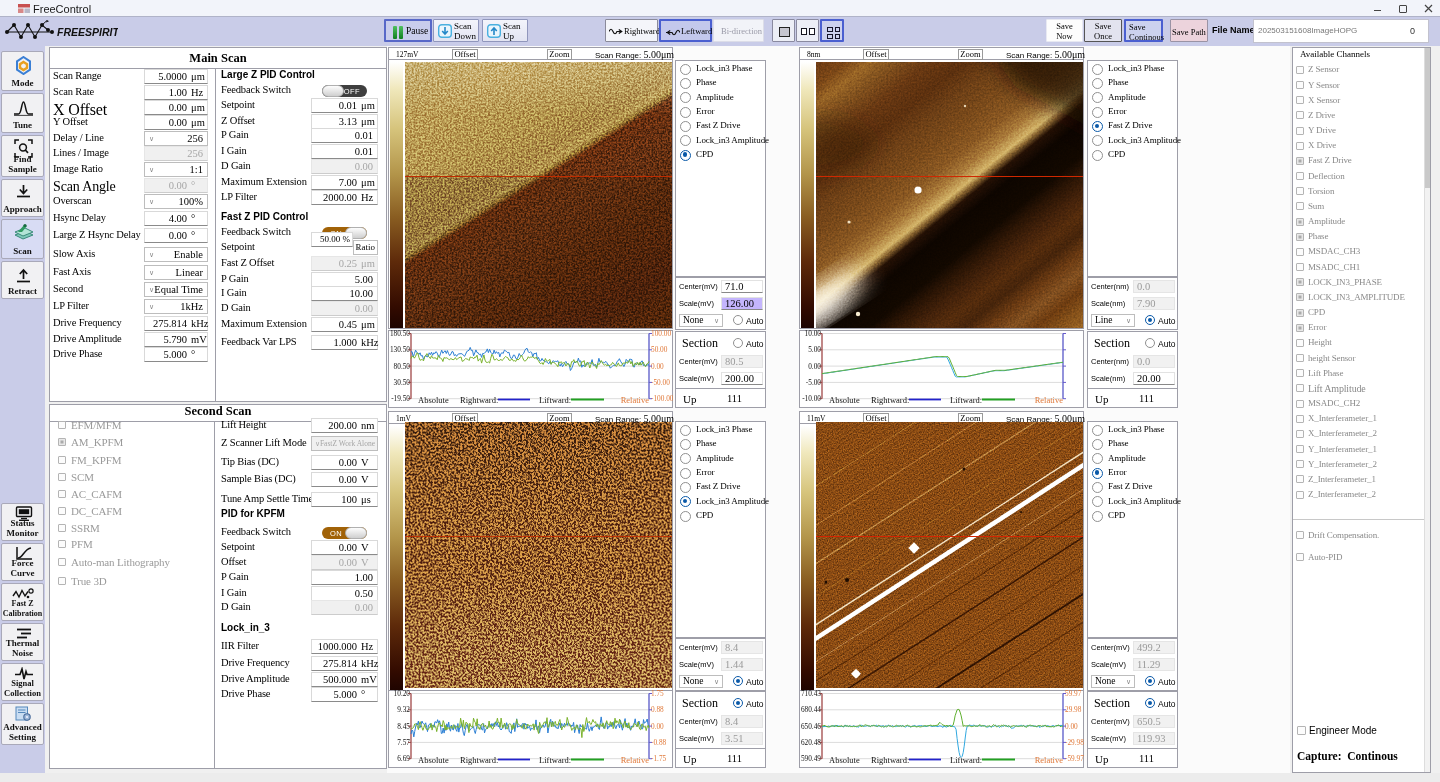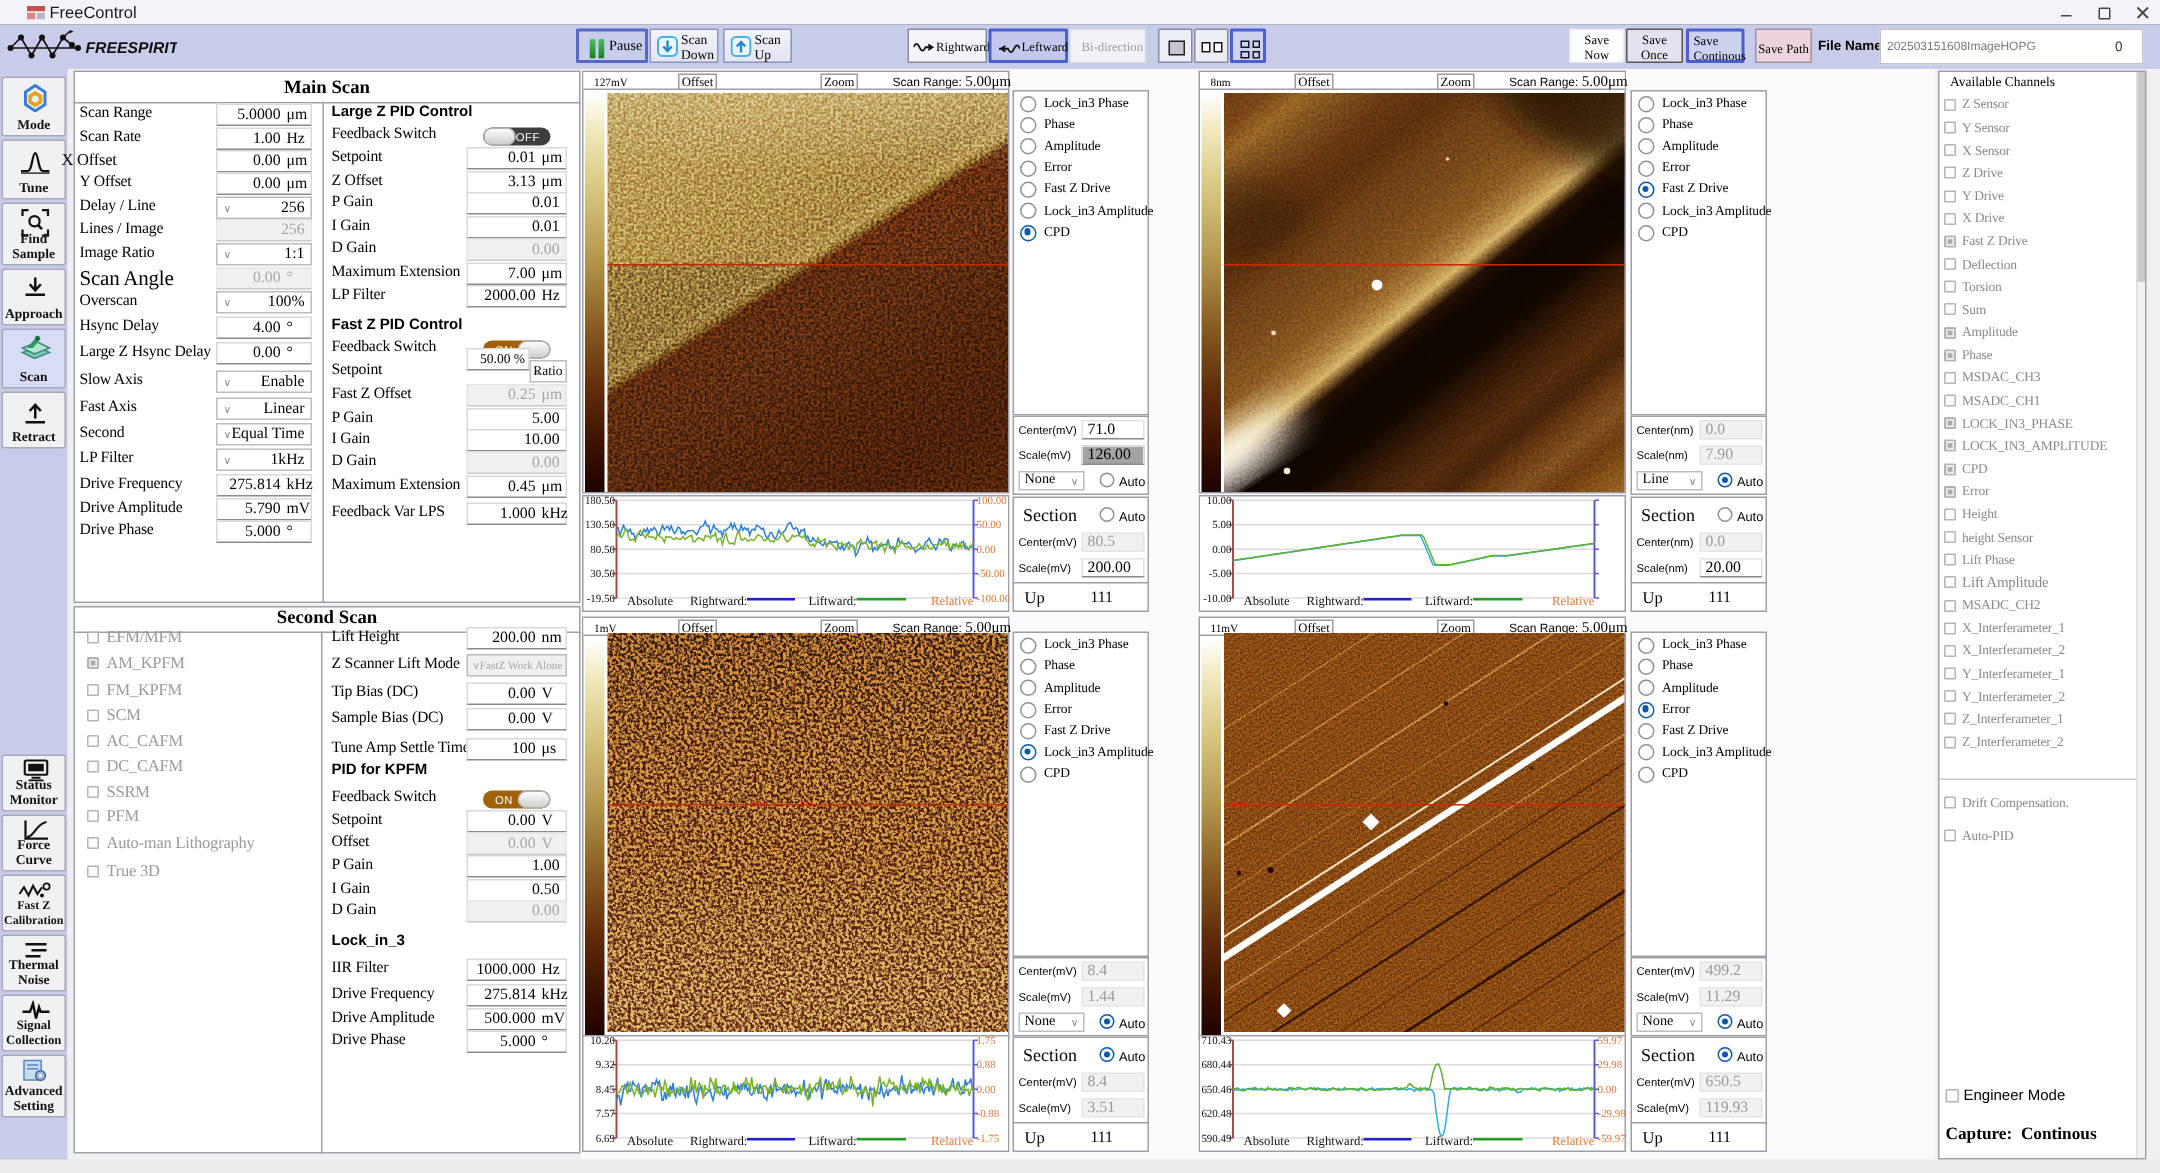--- a/index.html
+++ b/index.html
@@ -228,21 +228,21 @@
     <div class="lb" style="">Advanced<br>Setting</div>
   </div>
 <div class="abs panelbox" style="left:49px;top:47px;width:338px;height:355px"></div>
 <div class="abs ptitle" style="left:49px;top:51px;width:338px">Main Scan</div>
 <div class="abs" style="left:49px;top:68px;width:338px;height:1px;background:#9e9ea8"></div>
 <div class="abs" style="left:215px;top:68px;width:1px;height:334px;background:#9e9ea8"></div>
 <div class="row" style="left:53px;top:70.3px;font-size:10.5px;color:#000">Scan Range</div>
 <div class="fld" style="left:144px;top:69.3px;width:64px;height:15px;line-height:13px">5.0000<span class="u">μm</span></div>
 <div class="row" style="left:53px;top:85.7px;font-size:10.5px;color:#000">Scan Rate</div>
 <div class="fld" style="left:144px;top:84.7px;width:64px;height:15px;line-height:13px">1.00<span class="u">Hz</span></div>
-<div class="row" style="left:41px;top:101.1px;font-size:11px;color:#000">X Offset</div>
+<div class="row" style="left:53px;top:101.1px;font-size:16px;color:#000">X Offset</div>
 <div class="fld" style="left:144px;top:100.1px;width:64px;height:15px;line-height:13px">0.00<span class="u">μm</span></div>
 <div class="row" style="left:53px;top:116.1px;font-size:10.5px;color:#000">Y Offset</div>
 <div class="fld" style="left:144px;top:115.1px;width:64px;height:15px;line-height:13px">0.00<span class="u">μm</span></div>
 <div class="row" style="left:53px;top:132.0px;font-size:10.5px;color:#000">Delay / Line</div>
 <div class="combo" style="left:144px;top:131.0px;width:64px;height:15px;background:#fff;color:#000;line-height:13px;text-align:right;padding-right:4px"><span style="position:absolute;left:4px;top:1px;color:#888;font-size:7px">∨</span>256</div>
 <div class="row" style="left:53px;top:147.0px;font-size:10.5px;color:#000">Lines / Image</div>
 <div class="fld dis" style="left:144px;top:146.0px;width:64px;height:15px;padding-right:4px;line-height:13px">256</div>
 <div class="row" style="left:53px;top:163.3px;font-size:10.5px;color:#000">Image Ratio</div>
 <div class="combo" style="left:144px;top:162.3px;width:64px;height:15px;background:#fff;color:#000;line-height:13px;text-align:right;padding-right:4px"><span style="position:absolute;left:4px;top:1px;color:#888;font-size:7px">∨</span>1:1</div>
 <div class="row" style="left:53px;top:179.2px;font-size:14px;color:#000">Scan Angle</div>
@@ -506,21 +506,21 @@
 <div class="radio" style="left:680px;top:120.9px"></div>
 <div class="rlbl" style="left:696px;top:120.4px">Fast Z Drive</div>
 <div class="radio" style="left:680px;top:135.2px"></div>
 <div class="rlbl" style="left:696px;top:134.8px">Lock_in3 Amplitude</div>
 <div class="radio sel" style="left:680px;top:149.6px"></div>
 <div class="rlbl" style="left:696px;top:149.1px">CPD</div>
 <div class="abs panelbox" style="left:675px;top:277px;width:91px;height:53px"></div>
 <div class="abs sans" style="left:679px;top:282px;font-size:7.5px">Center(mV)</div>
 <div class="abs" style="left:721px;top:280px;width:42px;height:13px;font-size:10.5px;line-height:12px;padding-left:3px;background:#fff;border:1px solid #e2e2e2;border-bottom:1px solid #888">71.0</div>
 <div class="abs sans" style="left:679px;top:299px;font-size:7.5px">Scale(mV)</div>
-<div class="abs" style="left:721px;top:297px;width:42px;height:13px;font-size:10.5px;line-height:12px;padding-left:3px;background:#a3a3a3;border:1px solid #e2e2e2;border-bottom:1px solid #888">126.00</div>
+<div class="abs" style="left:721px;top:297px;width:42px;height:13px;font-size:10.5px;line-height:12px;padding-left:3px;background:#c4b5fd;border:1px solid #e2e2e2;border-bottom:1px solid #888">126.00</div>
 <div class="combo" style="left:679px;top:314px;width:44px;height:13px;font-size:9.5px;line-height:11px;padding-left:3px">None<span style="position:absolute;right:3px;top:1px;color:#888;font-size:7px">∨</span></div>
 <div class="radio" style="left:733px;top:315px;width:10px;height:10px"></div>
 <div class="abs sans" style="left:746px;top:316px;font-size:8.5px">Auto</div>
 <div class="abs panelbox" style="left:675px;top:331px;width:91px;height:77px"></div>
 <div class="abs" style="left:682px;top:336px;font-size:12px">Section</div>
 <div class="radio" style="left:733px;top:338px;width:10px;height:10px"></div>
 <div class="abs sans" style="left:746px;top:339px;font-size:8.5px">Auto</div>
 <div class="abs sans" style="left:679px;top:357px;font-size:7.5px">Center(mV)</div>
 <div class="abs" style="left:721px;top:355px;width:42px;height:13px;font-size:10.5px;line-height:12px;padding-left:3px;background:#f1f1f1;color:#9a9a9a;border:1px solid #e5e5e5">80.5</div>
 <div class="abs sans" style="left:679px;top:374px;font-size:7.5px">Scale(mV)</div>

